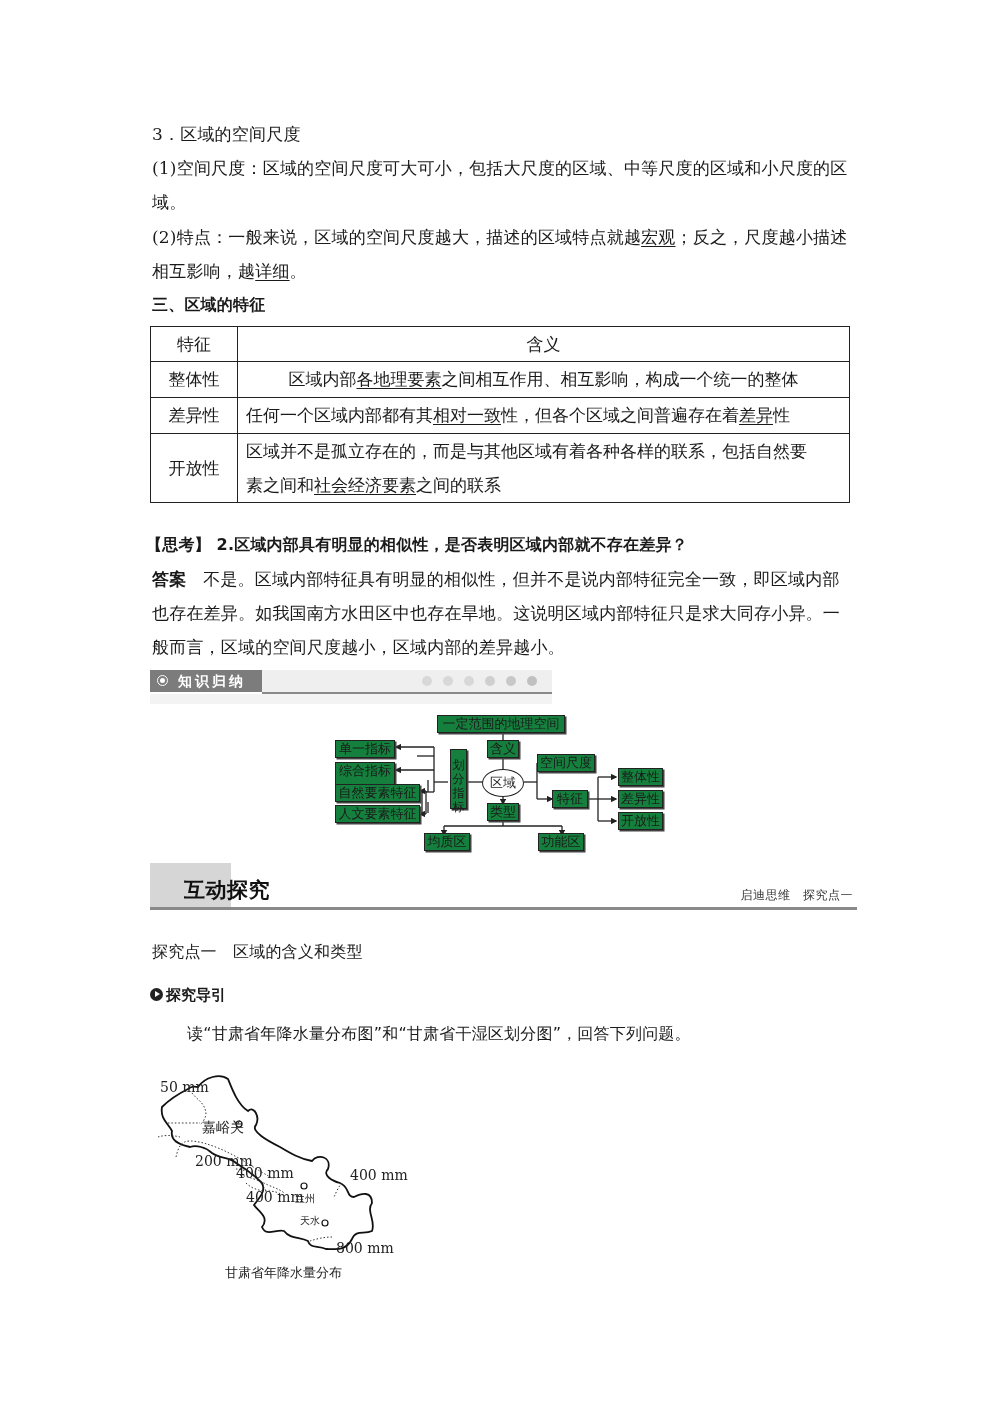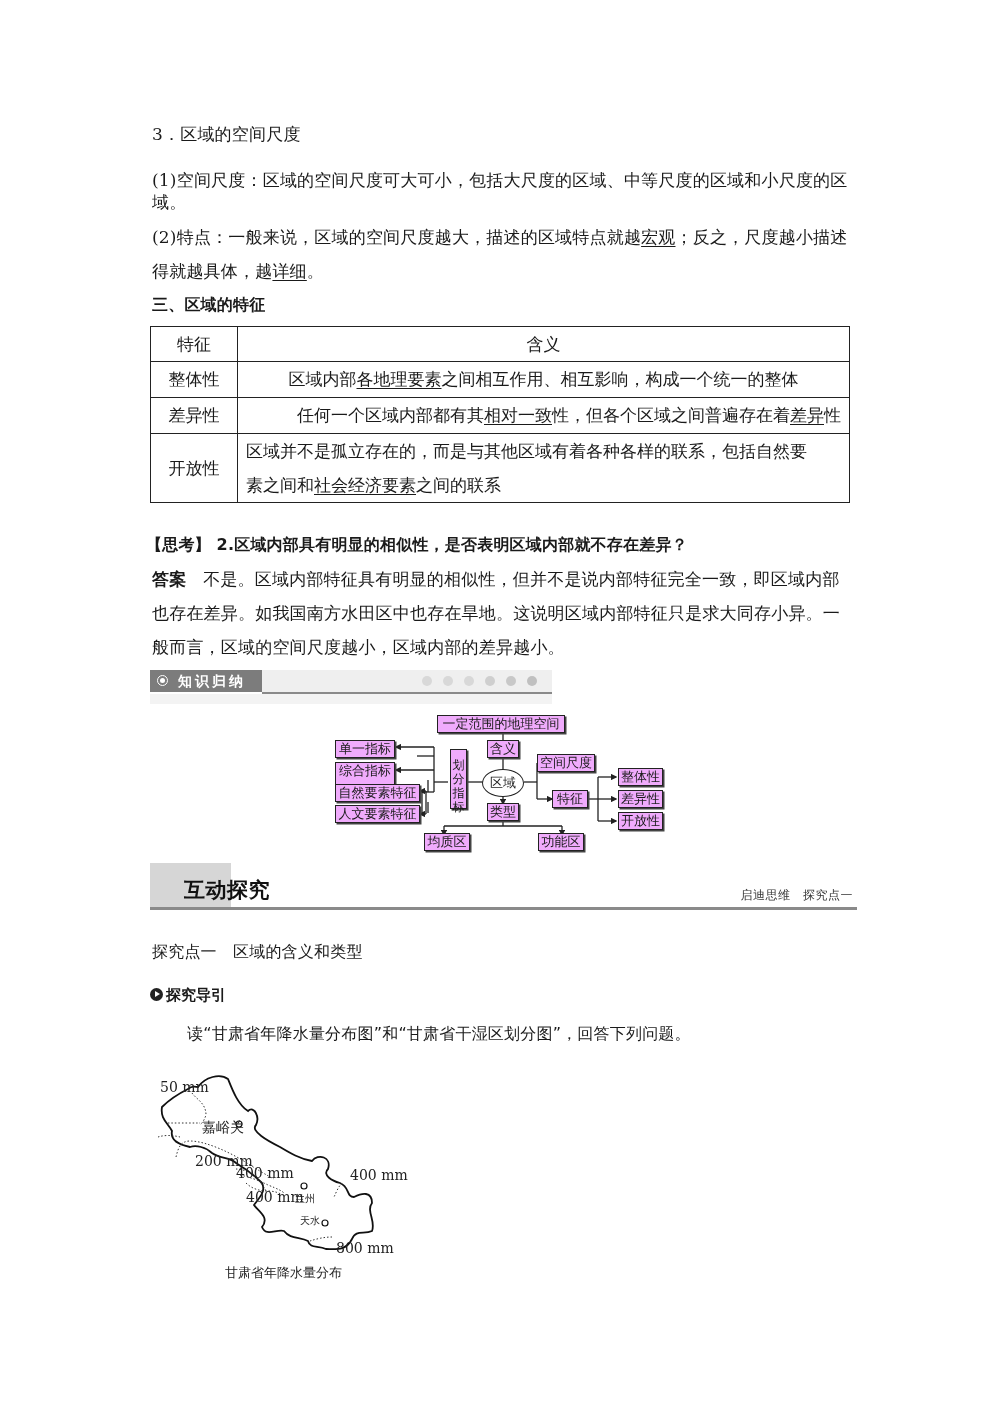--- a/index.html
+++ b/index.html
@@ -20,60 +20,60 @@
                line-height:22px; padding-left:28px; box-sizing:border-box; letter-spacing:3px; }
   .kbar .tag .ring { position:absolute; left:7px; top:5px; width:9px; height:9px; border:1.5px solid #fff;
                border-radius:50%; }
   .kbar .tag .ring::after { content:""; position:absolute; left:2px; top:2px; width:5px; height:5px;
                background:#fff; border-radius:50%; }
   .kbar .rest { position:absolute; left:112px; top:0; width:290px; height:22px; background:#efefef; }
   .kbar .line { position:absolute; left:112px; top:22px; width:290px; height:2px; background:#8a8a8a; }
   .kbar .below { position:absolute; left:0; top:24px; width:402px; height:10px; background:#f3f3f3; }
   .dot { position:absolute; top:6px; width:10px; height:10px; border-radius:50%; background:#d8d8d8; }
   
-  .box { position:absolute; border:1.4px solid #222; background:#f0abfc; font-size:13px; line-height:16px;
+  .box { position:absolute; border:1.4px solid #222; background:#15803d; font-size:13px; line-height:16px;
          text-align:center; white-space:nowrap; box-sizing:border-box; box-shadow:1.5px 1.5px 0 #444; }
   .ellipse { position:absolute; border:1.4px solid #222; border-radius:50%; font-size:13px;
              text-align:center; box-sizing:border-box; background:#fff; }
   
   .sec { left:150px; top:863px; width:707px; height:48px; }
   .sec .grey { position:absolute; left:0; top:0; width:81px; height:45px; background:#d6d6d6; }
   .sec .title { position:absolute; left:34px; top:13px; font-family:"DejaVu Sans",sans-serif; font-weight:bold;
                 font-size:21px; color:#111; letter-spacing:0.5px; }
   .sec .right { position:absolute; right:4px; top:24px; font-family:"DejaVu Sans",sans-serif; font-size:12px; color:#333; letter-spacing:0.5px; }
   .sec .rule { position:absolute; left:0; top:44px; width:707px; height:3px; background:#8a8a8a; }
   .map-label { position:absolute; font-size:14px; white-space:nowrap; color:#222; }
 </style>
 </head>
 <body>
 
 <div class="abs p" style="left:152px;top:124px;">3．区域的空间尺度</div>
-<div class="abs p" style="left:152px;top:158px;margin-top:12px;">(1)空间尺度：区域的空间尺度可大可小，包括大尺度的区域、中等尺度的区域和小尺度的区</div>
+<div class="abs p" style="left:152px;top:158px;">(1)空间尺度：区域的空间尺度可大可小，包括大尺度的区域、中等尺度的区域和小尺度的区</div>
 <div class="abs p" style="left:152px;top:192px;">域。</div>
 <div class="abs p" style="left:152px;top:227px;">
   <span>(2)特点：一般来说，区域的空间尺度越大，描述的区域特点就越</span><span class="u">宏观</span><span>；反之，尺度越小描述</span>
 </div>
 <div class="abs p" style="left:152px;top:261px;">
-  <span>得就越具体，越</span><span class="u">详细</span><span>。</span>
+  <span>相互影响，越</span><span class="u">详细</span><span>。</span>
 </div>
 <div class="abs p bold" style="left:152px;top:295px;font-size:16px;">三、区域的特征</div>
 
 <table class="feat">
   <tbody>
       <tr style="height:35px;">
     <td class="c1">特征</td>
     <td style="text-align:center;">含义</td>
   </tr>
   <tr style="height:36px;">
     <td class="c1">整体性</td>
     <td style="text-align:center;"><span>区域内部</span><span class="u">各地理要素</span><span>之间相互作用、相互影响，构成一个统一的整体</span></td>
   </tr>
   <tr style="height:36px;">
     <td class="c1">差异性</td>
-    <td style="text-align:right;"><span>任何一个区域内部都有其</span><span class="u">相对一致</span><span>性，但各个区域之间普遍存在着</span><span class="u">差异</span><span>性</span></td>
+    <td style="text-align:left;"><span>任何一个区域内部都有其</span><span class="u">相对一致</span><span>性，但各个区域之间普遍存在着</span><span class="u">差异</span><span>性</span></td>
   </tr>
   <tr style="height:68px;">
     <td class="c1">开放性</td>
     <td style="line-height:34px;">
           <div>区域并不是孤立存在的，而是与其他区域有着各种各样的联系，包括自然要</div>
           <div><span>素之间和</span><span class="u">社会经济要素</span><span>之间的联系</span></div>
         </td>
   </tr>
 </tbody>
   </table>

